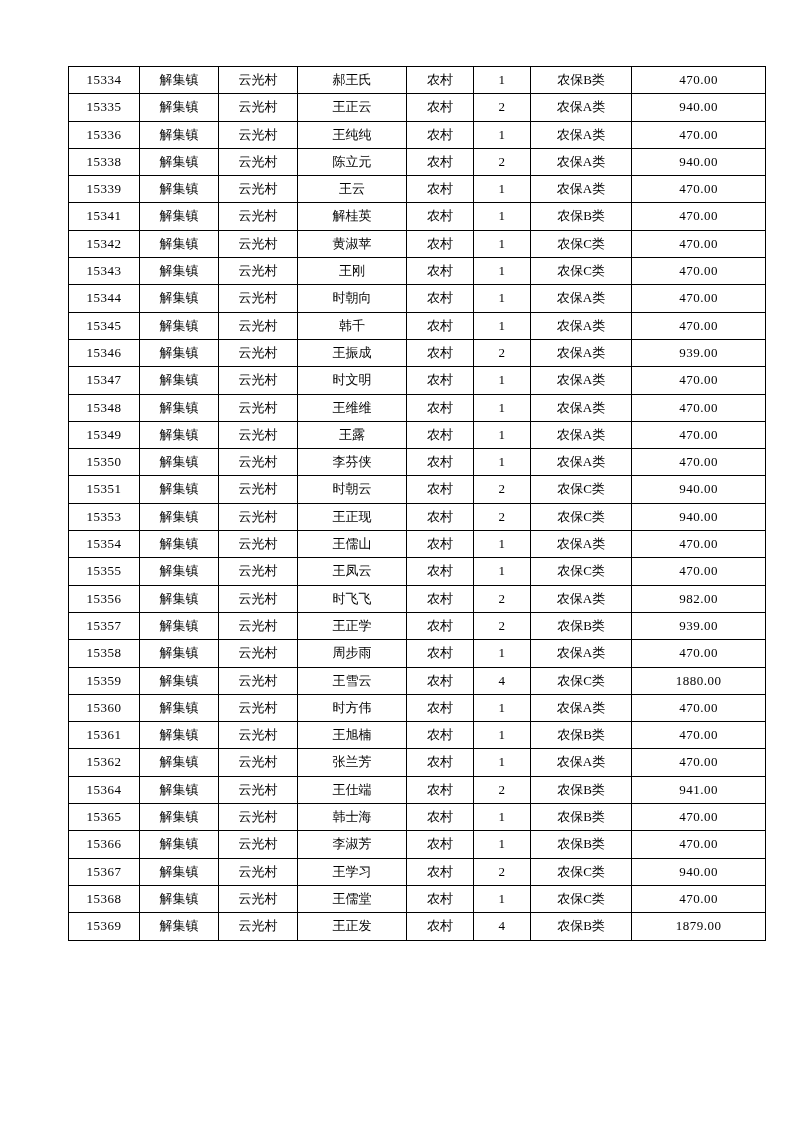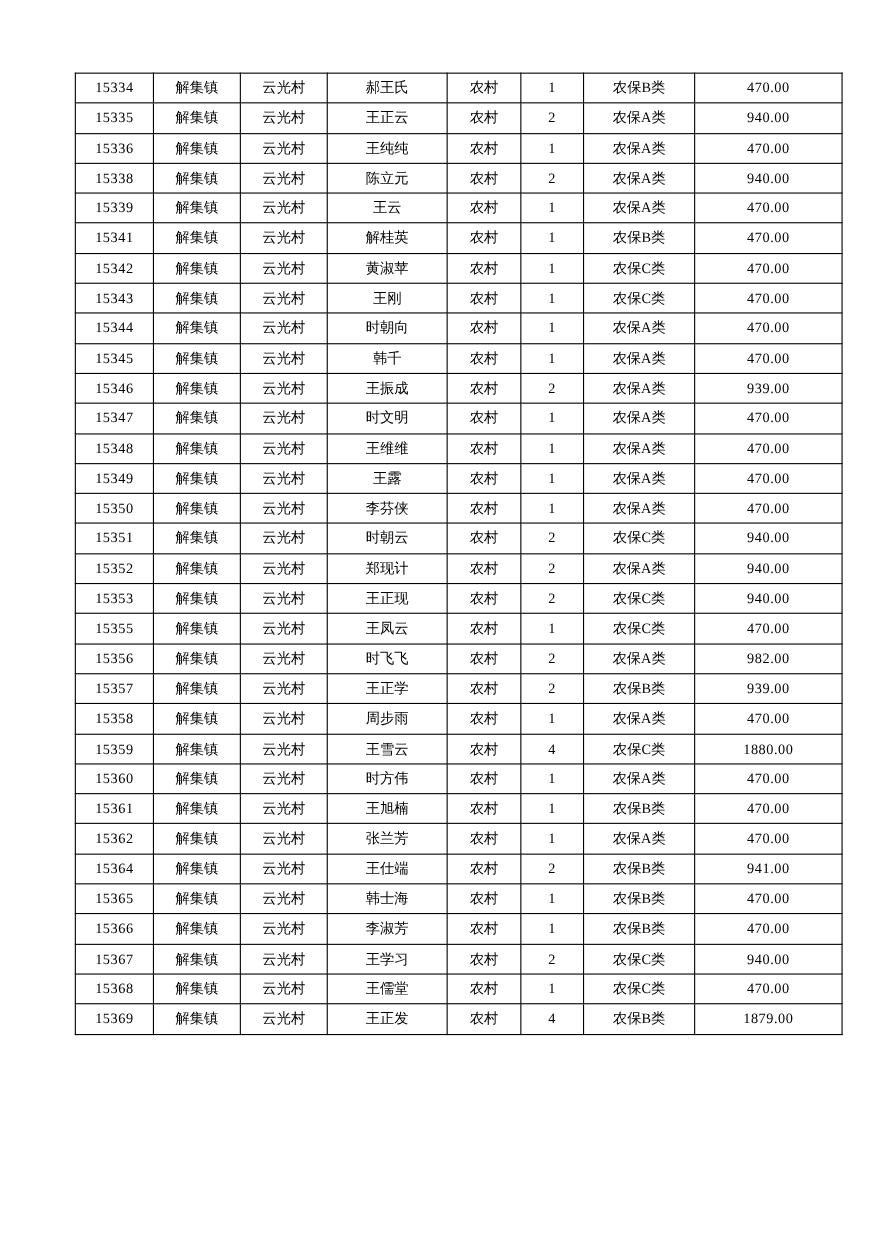--- a/index.html
+++ b/index.html
@@ -213,38 +213,38 @@
           <td class="col-id num-cell">15351</td>
           <td class="col-town">解集镇</td>
           <td class="col-vill">云光村</td>
           <td class="col-name">时朝云</td>
           <td class="col-type">农村</td>
           <td class="col-num num-cell">2</td>
           <td class="col-cat">农保C类</td>
           <td class="col-amt amt-cell num-cell">940.00</td>
         </tr>
         <tr>
-          <td class="col-id num-cell">15352</td>
-          <td class="col-town">解集镇</td>
-          <td class="col-vill">云光村</td>
-          <td class="col-name">郑现计</td>
-          <td class="col-type">农村</td>
-          <td class="col-num num-cell">2</td>
-          <td class="col-cat">农保A类</td>
-          <td class="col-amt amt-cell num-cell">940.00</td>
-        </tr>
-        <tr>
           <td class="col-id num-cell">15353</td>
           <td class="col-town">解集镇</td>
           <td class="col-vill">云光村</td>
           <td class="col-name">王正现</td>
           <td class="col-type">农村</td>
           <td class="col-num num-cell">2</td>
           <td class="col-cat">农保C类</td>
           <td class="col-amt amt-cell num-cell">940.00</td>
+        </tr>
+        <tr>
+          <td class="col-id num-cell">15354</td>
+          <td class="col-town">解集镇</td>
+          <td class="col-vill">云光村</td>
+          <td class="col-name">王儒山</td>
+          <td class="col-type">农村</td>
+          <td class="col-num num-cell">1</td>
+          <td class="col-cat">农保A类</td>
+          <td class="col-amt amt-cell num-cell">470.00</td>
         </tr>
         <tr>
           <td class="col-id num-cell">15355</td>
           <td class="col-town">解集镇</td>
           <td class="col-vill">云光村</td>
           <td class="col-name">王凤云</td>
           <td class="col-type">农村</td>
           <td class="col-num num-cell">1</td>
           <td class="col-cat">农保C类</td>
           <td class="col-amt amt-cell num-cell">470.00</td>

